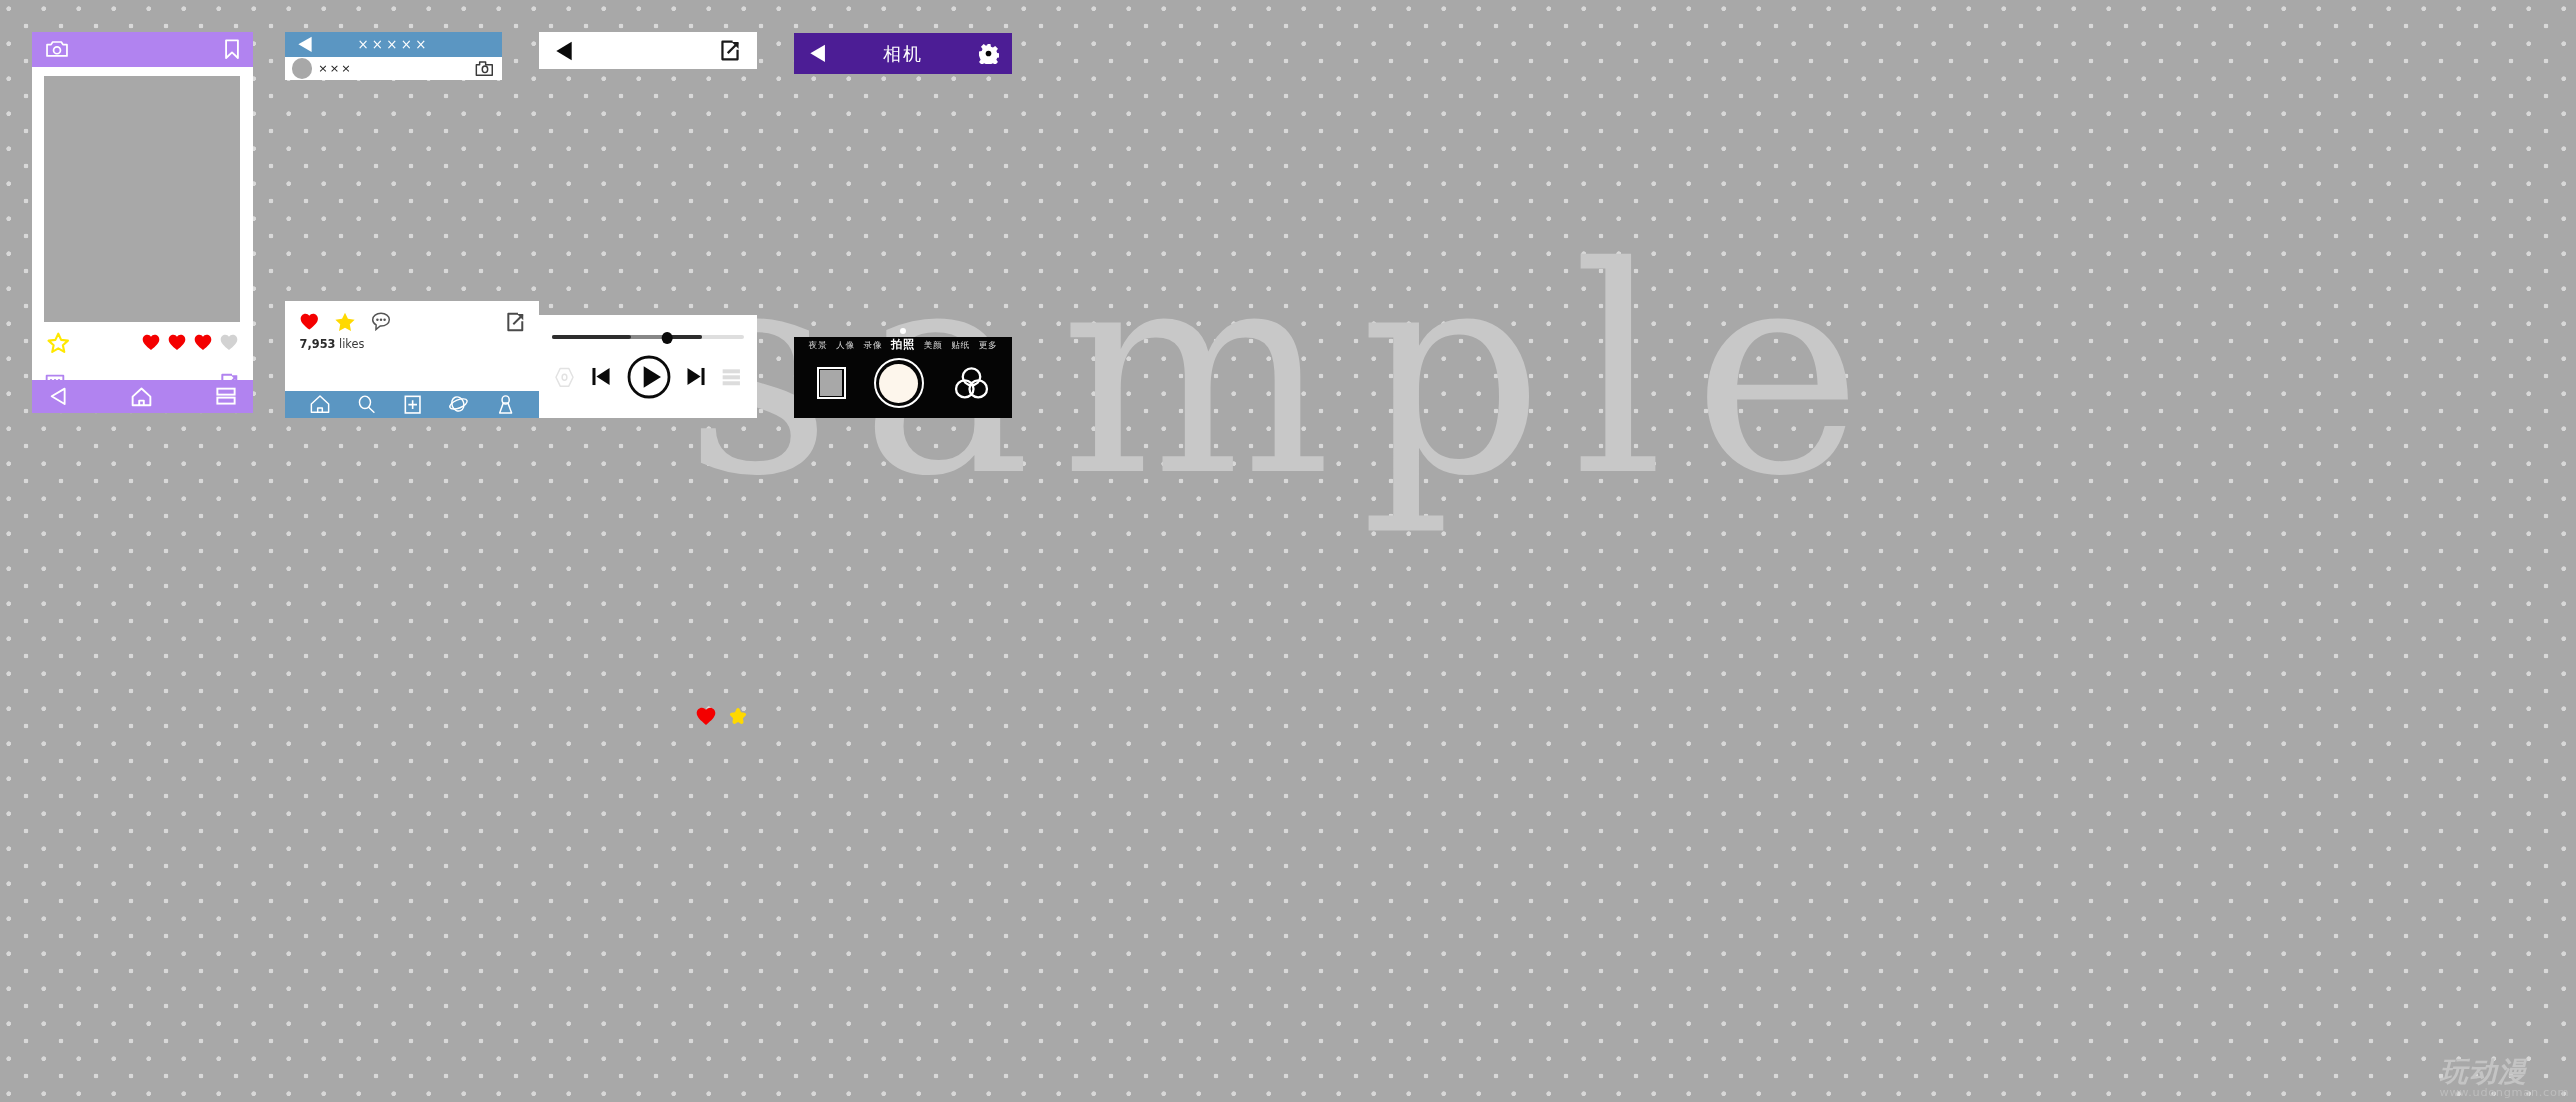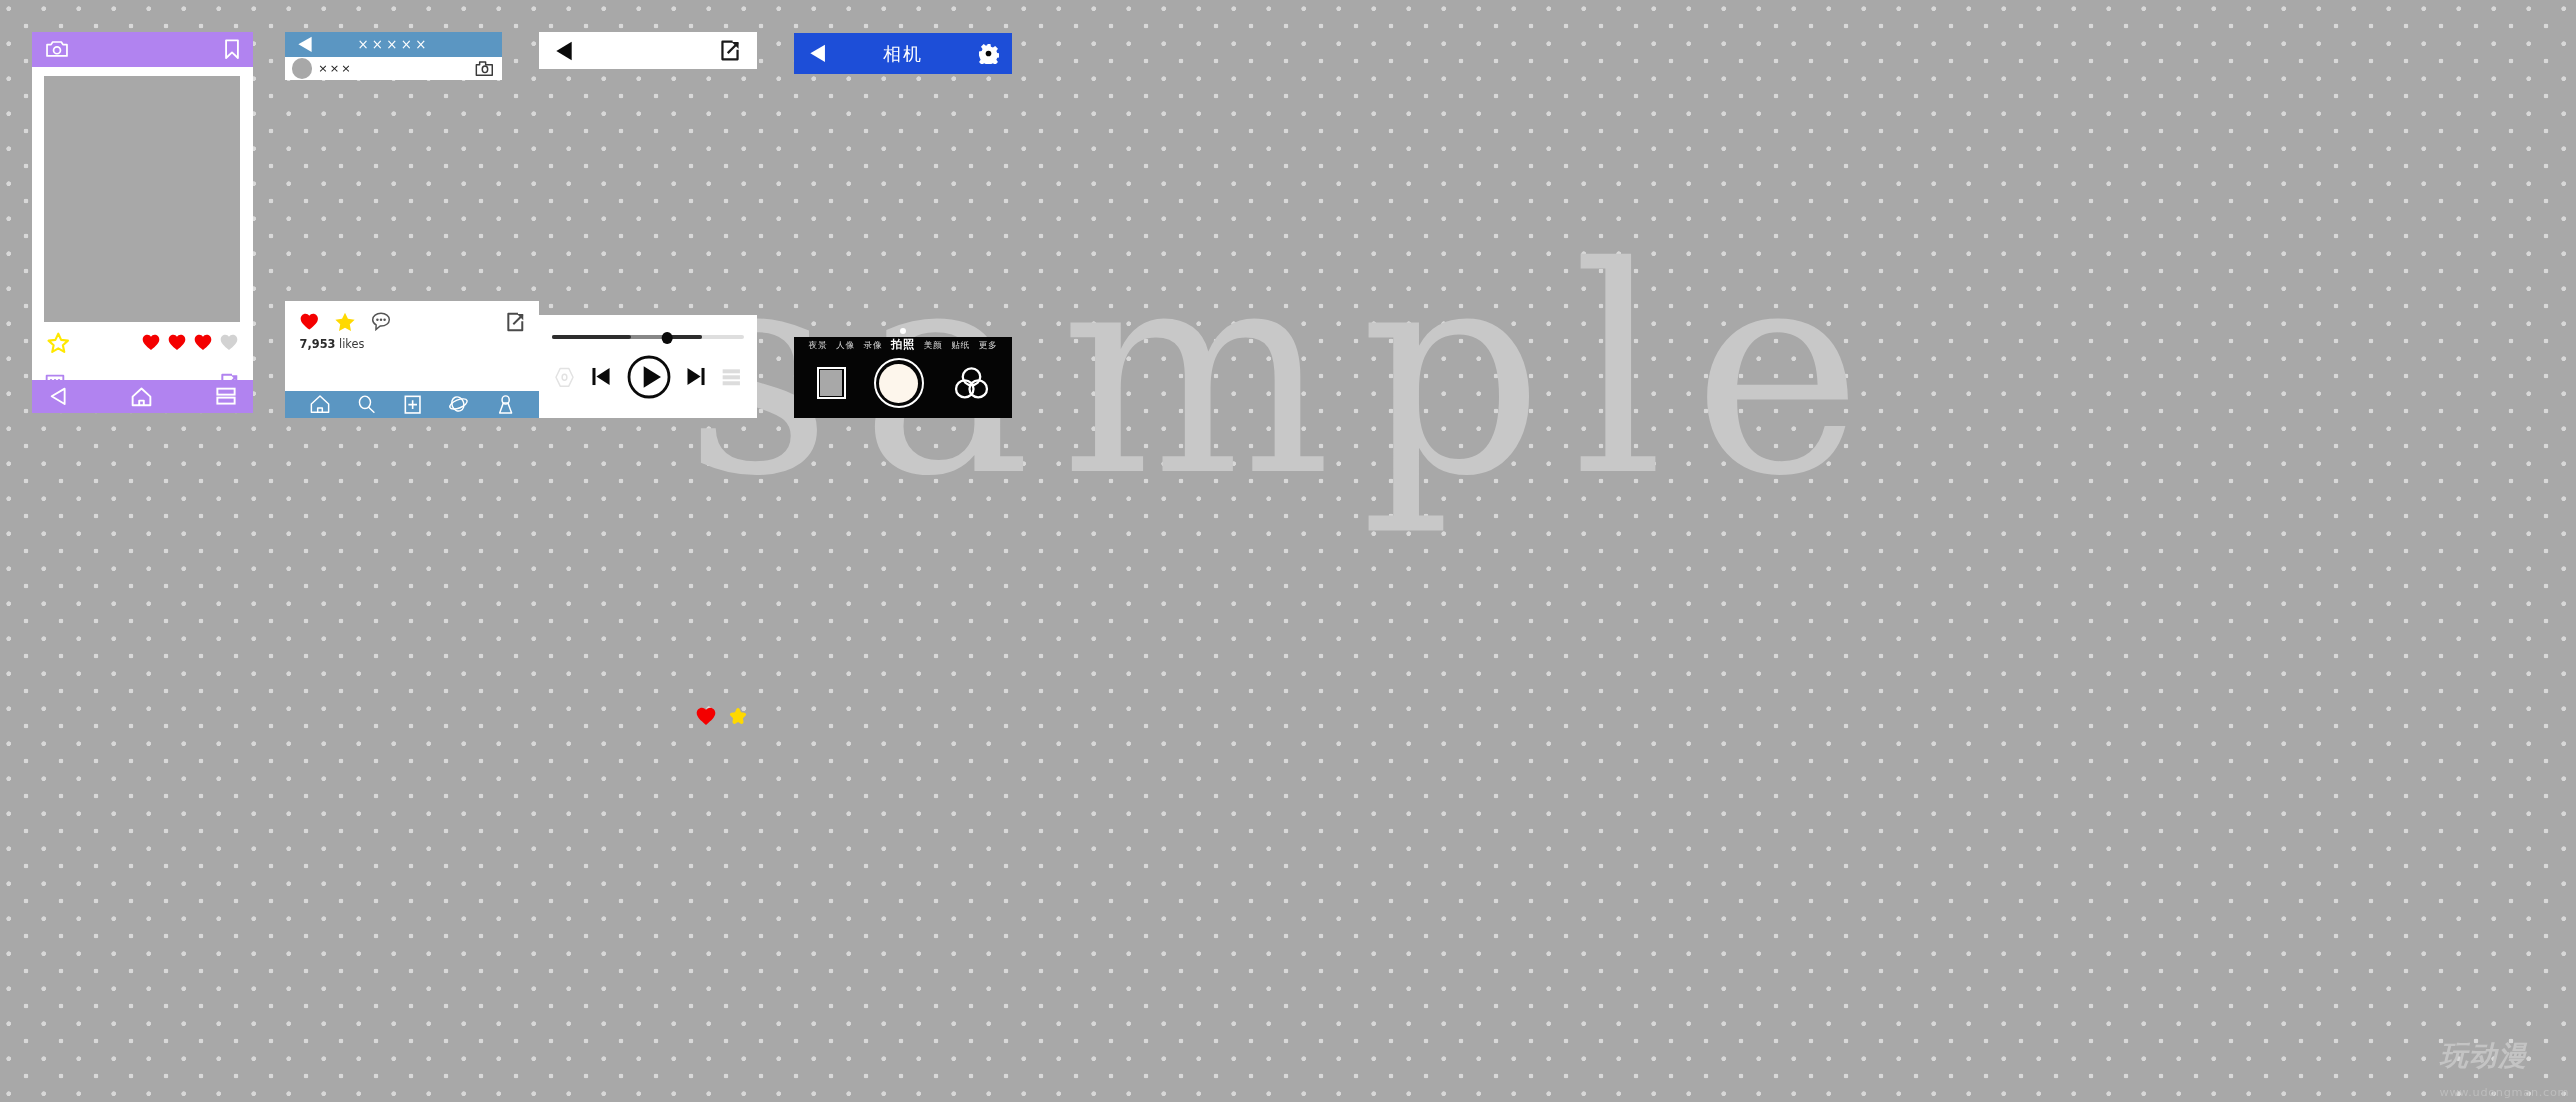--- a/index.html
+++ b/index.html
@@ -68,21 +68,21 @@
     font-style: italic;
     color: #c4c4c4;
     letter-spacing: 1.3px;
     line-height: 1;
   }
   #corner-mark .cm-url {
     font-family: "DejaVu Sans", sans-serif;
     font-size: 11.3px;
     color: #bdbdbd;
     letter-spacing: 0.7px;
-    margin-top: 16px;
+    margin-top: 0;
   }
 
   
   .card { position: absolute; z-index: 3; }
 
   
   #card-photo {
     left: 32px; top: 32px;
     width: 221px; height: 381px;
     background: #ffffff;
@@ -171,21 +171,21 @@
     width: 218px; height: 37px;
     background: #ffffff;
     display: flex; align-items: center; justify-content: space-between;
     padding: 0 17.3px 0 16px;
   }
 
   
   #card-camhead {
     left: 794px; top: 33px;
     width: 218px; height: 41px;
-    background: #1d4ed8;
+    background: #4c1d95;
     display: flex; align-items: center; justify-content: space-between;
     padding: 0 13.3px 0 14.6px;
     position: absolute;
     gap: 34px;
   }
   #camhead-title {
     position: absolute; left: 0; right: 0;
     text-align: center;
     color: #ffffff;
     font-family: "DejaVu Sans", sans-serif;

